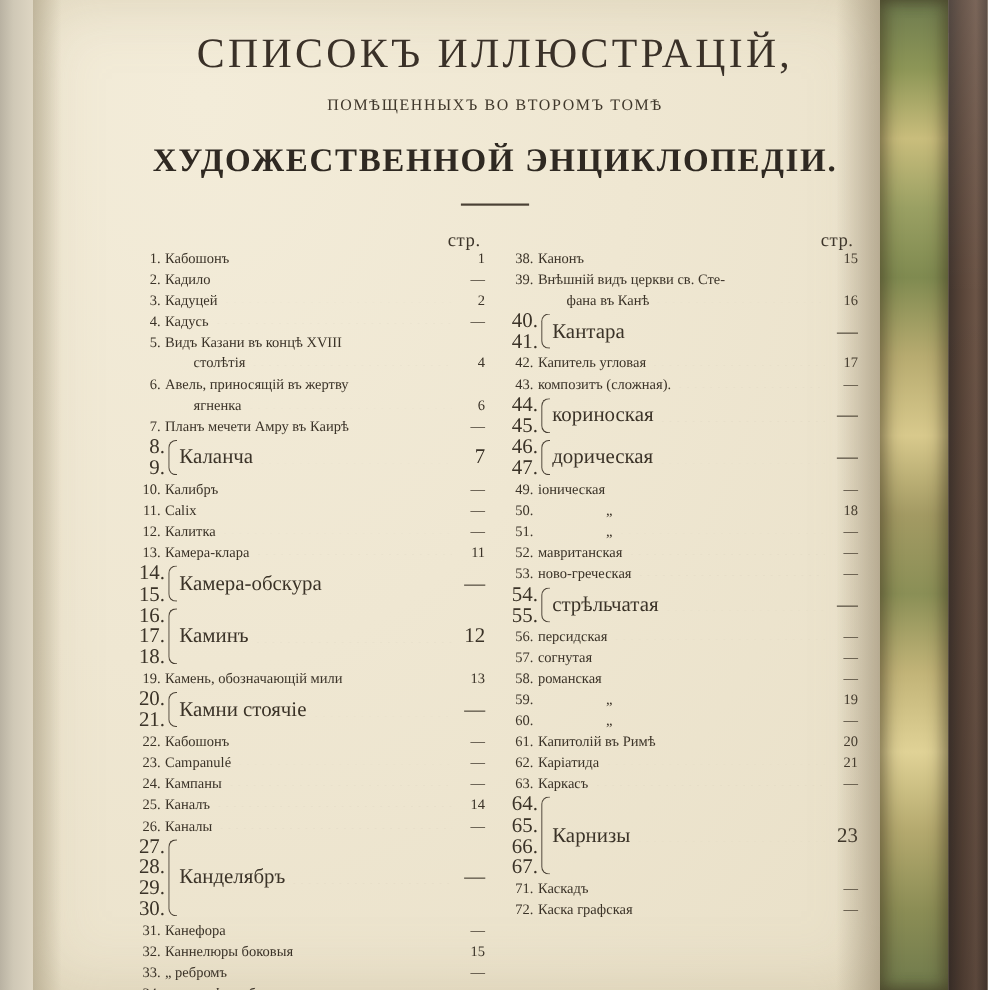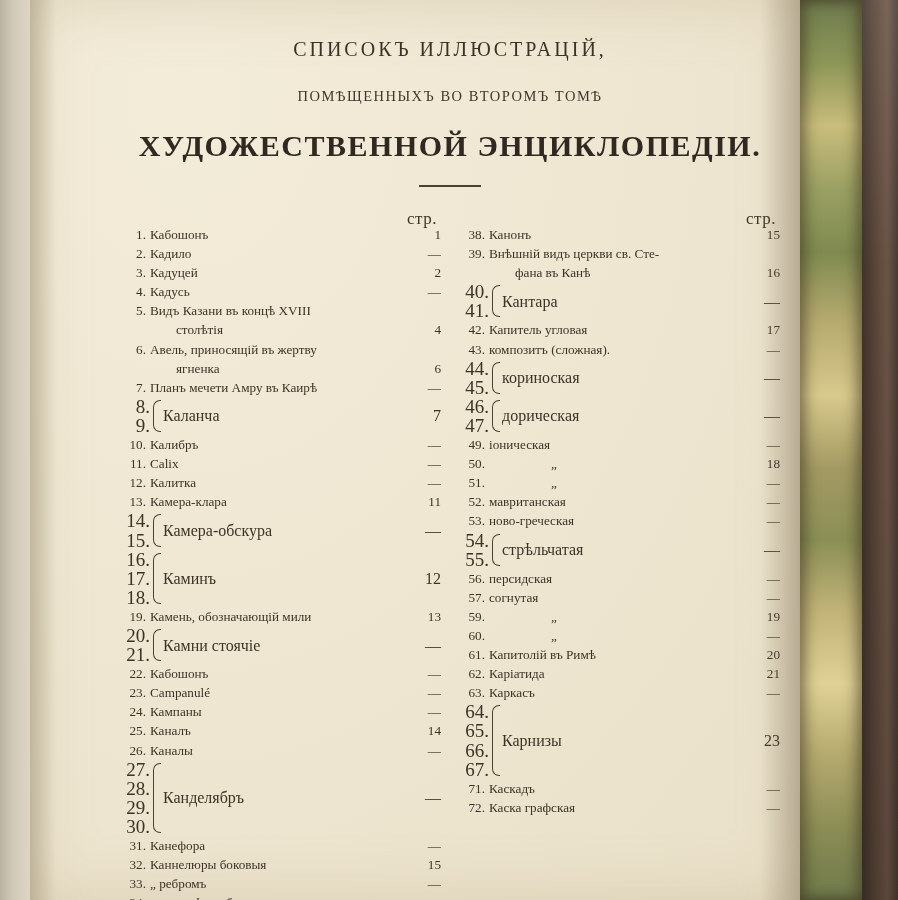--- a/index.html
+++ b/index.html
@@ -57,21 +57,21 @@
     position:absolute;left:0;top:0;width:36px;height:900px;
     background:linear-gradient(180deg, rgba(255,255,255,.10), rgba(255,255,255,0) 30%, rgba(0,0,0,.15));
   }
   
   .textblock{
     position:absolute;left:90px;top:18px;width:660px;height:860px;
     color:#3b3328;
   }
   .title{
     text-align:center;letter-spacing:3px;
-    font-size:20px;line-height:34px;margin-top:14px;color:#3a3128;
+    font-size:38px;line-height:34px;margin-top:14px;color:#3a3128;
     font-family:"Liberation Serif", serif;
   }
   .subtitle{
     text-align:center;letter-spacing:1.5px;font-size:14.5px;margin-top:22px;color:#3f372b;
   }
   .title2{
     text-align:center;letter-spacing:1.5px;font-size:30px;margin-top:24px;
     font-weight:bold;color:#2f2922;
   }
   .rule{
@@ -112,21 +112,21 @@
     flex:0 0 30px;font-size:19px;line-height:19.1px;text-align:right;padding-right:2px;
   }
   .group .brace{
     flex:0 0 9px;position:relative;
   }
   .group .brace:before{
     content:"";position:absolute;left:1px;top:3px;bottom:3px;width:7px;
     border:1.4px solid #4a4135;border-right:none;border-radius:7px 0 0 7px;
   }
   .group .body{
-    flex:1 1 auto;display:flex;align-items:center;font-size:16px;
+    flex:1 1 auto;display:flex;align-items:center;font-size:19px;
   }
   .group .body .gtxt{padding-right:5px;padding-left:2px;}
   .group .body .gdots{
     flex:1 1 auto;height:13px;position:relative;top:-1px;
     background-image:radial-gradient(currentColor 0.9px, transparent 1.1px);
     background-size:7px 13px;background-position:0 9px;background-repeat:repeat-x;
     color:#4a4135;min-width:10px;
   }
   .group .body .gpg{width:26px;text-align:right;flex:0 0 26px;padding-left:4px;}
 </style>
@@ -470,20 +470,26 @@
                 <span class="txt">персидская</span>
                 <span class="dots"></span>
                 <span class="pg">—</span>
               </div>
               <div class="row">
                 <span class="num">57.</span>
                 <span class="txt">согнутая</span>
                 <span class="dots"></span>
                 <span class="pg">—</span>
               </div>
+              <div class="row">
+                <span class="num">58.</span>
+                <span class="txt">романская</span>
+                <span class="dots"></span>
+                <span class="pg">—</span>
+              </div>
               <div class="row indent2">
                 <span class="num">59.</span>
                 <span class="txt">„</span>
                 <span class="dots"></span>
                 <span class="pg">19</span>
               </div>
               <div class="row indent2">
                 <span class="num">60.</span>
                 <span class="txt">„</span>
                 <span class="dots"></span>

